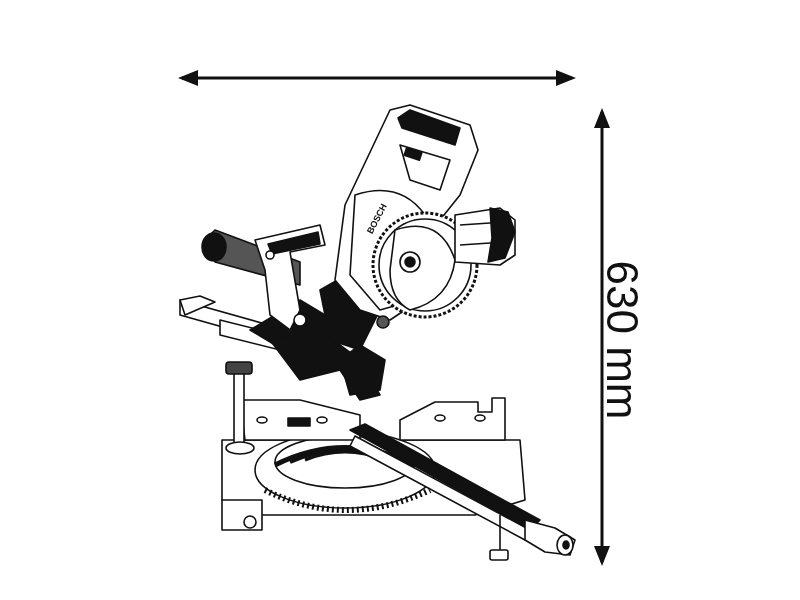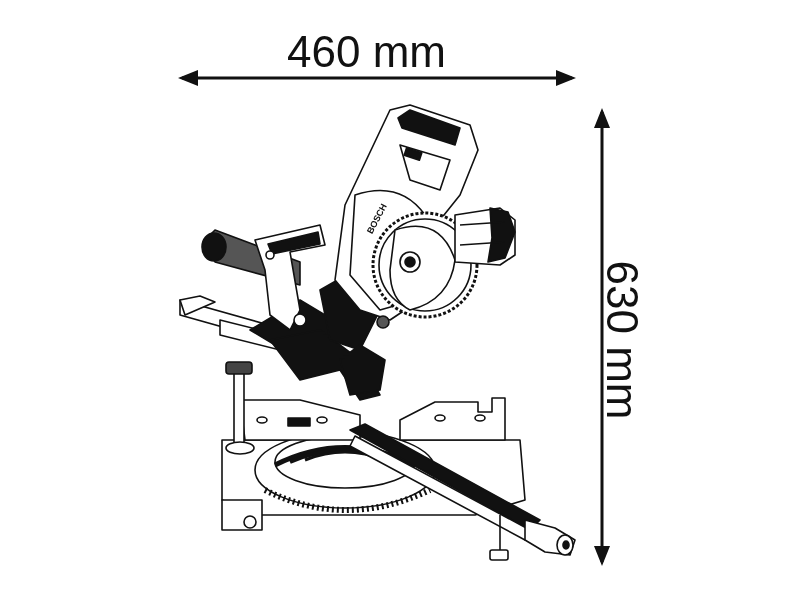--- a/index.html
+++ b/index.html
@@ -117,18 +117,17 @@
 
       <g>
         <path d="M455,215 L500,208 L515,220 L515,255 L500,265 L455,262 Z"></path>
         <path d="M490,208 L508,212 L515,232 L505,258 L488,262 L492,238 Z" fill="#111"></path>
         <line x1="460" y1="225" x2="505" y2="222"></line>
         <line x1="460" y1="245" x2="505" y2="242"></line>
       </g>
     </g>
   </svg>
 
-  <div class="dim-label dim-width-label">460 mm</div>
 
   <div class="dim-height-wrap">
     <div class="dim-label dim-height-label" style="left:0;top:0;">630 mm</div>
   </div>
 </div>
 
 </body></html>

